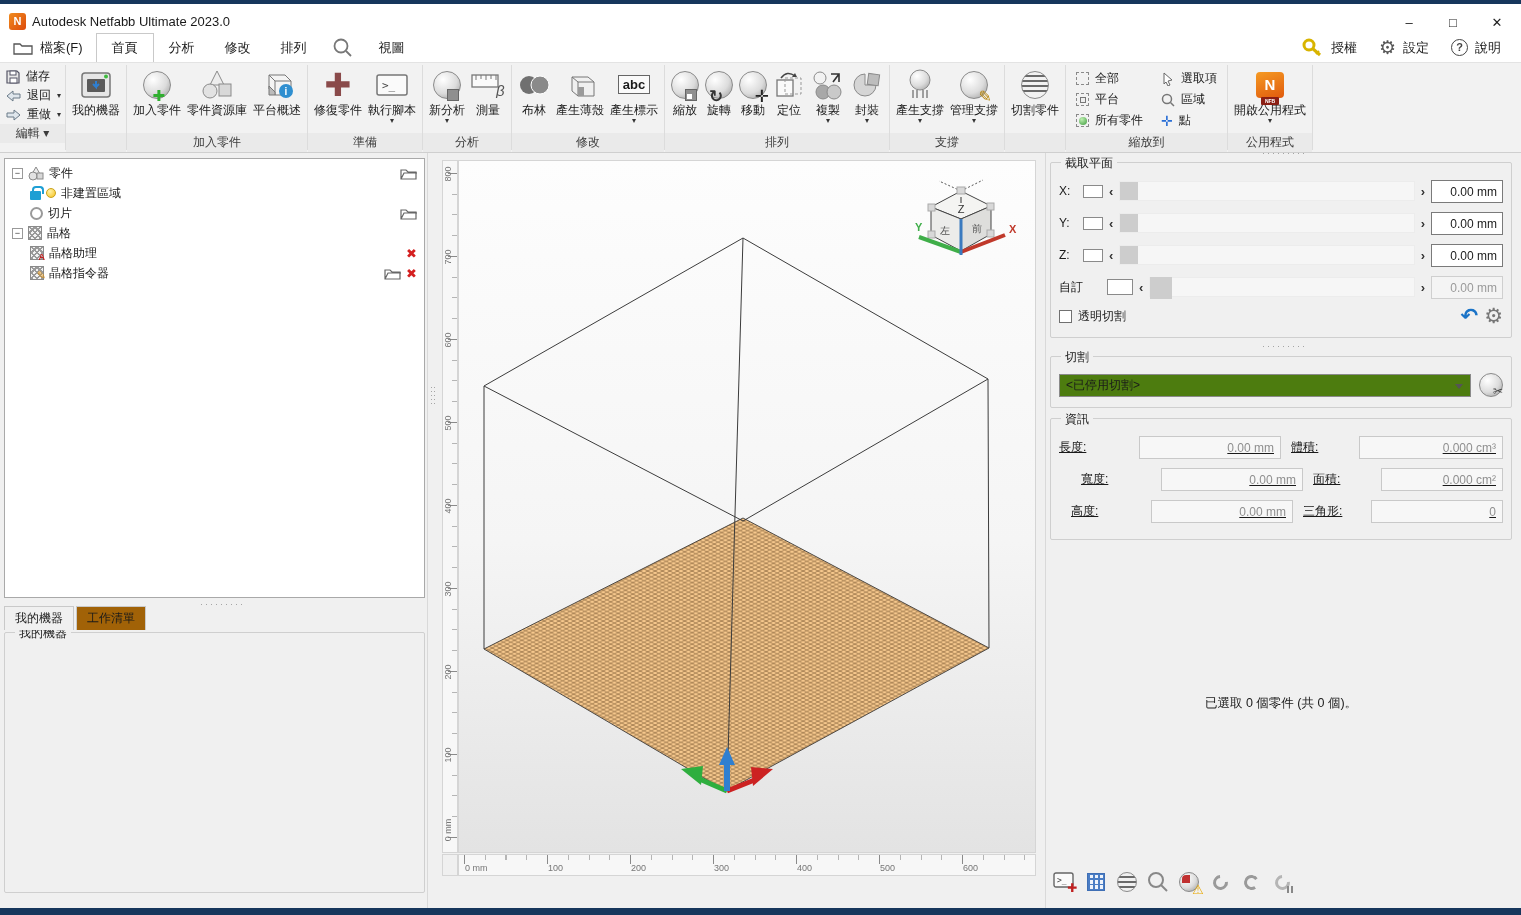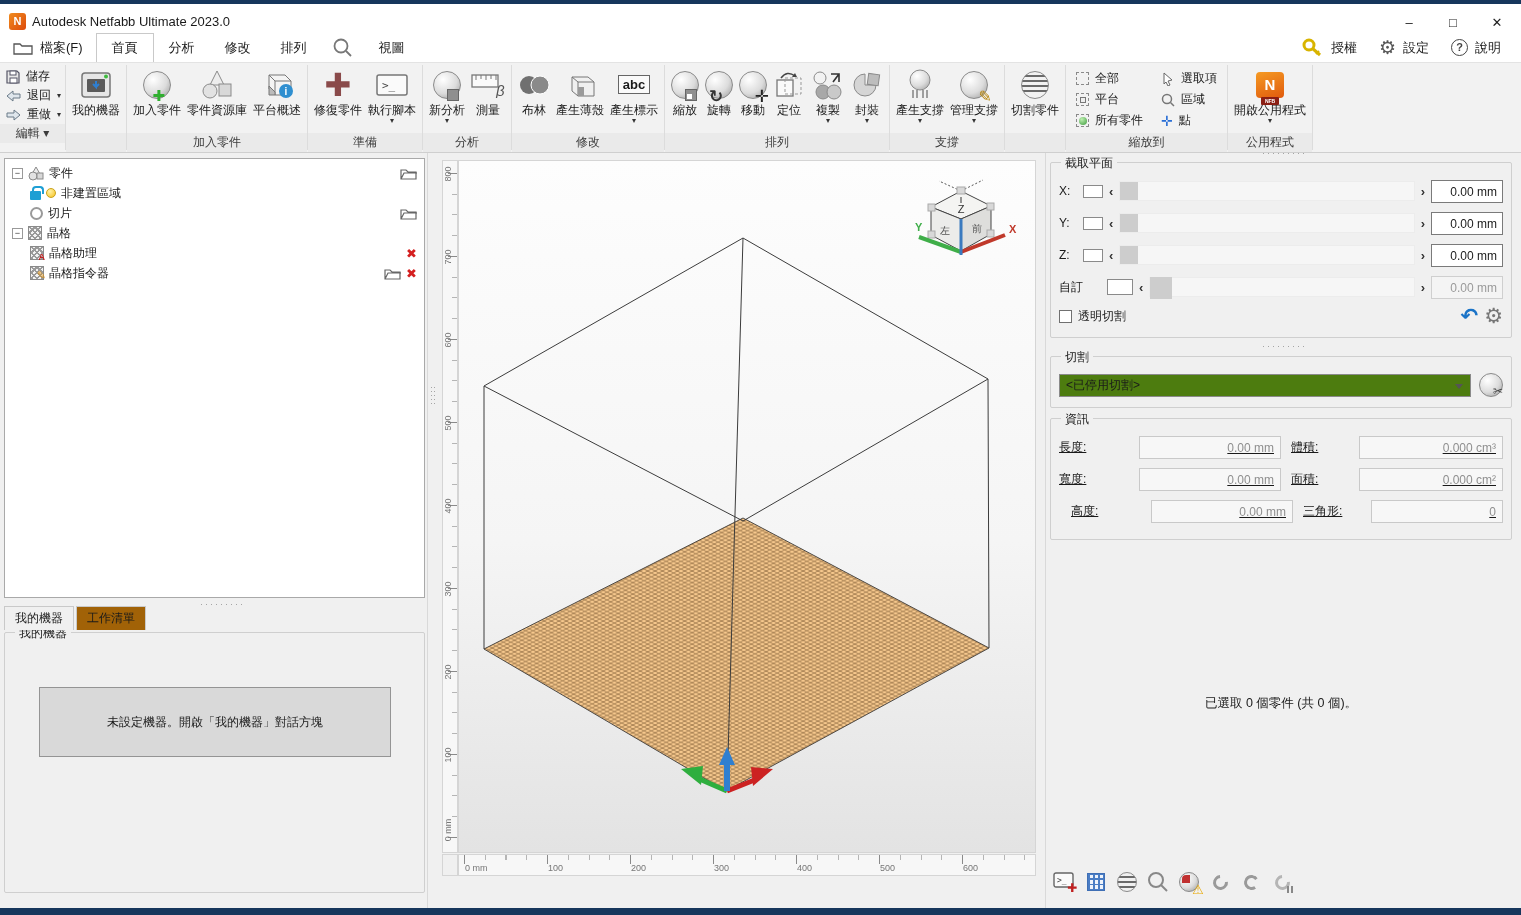--- a/index.html
+++ b/index.html
@@ -558,21 +558,20 @@
   </div>
   <div class="dots" style="position:absolute;left:200px;top:599px;">·········</div>
 
   
   <div class="bltabs">
     <div class="bltab active">我的機器</div>
     <div class="bltab">工作清單</div>
   </div>
   <div class="gbox" style="left:4px;top:632px;width:421px;height:261px;">
     <span class="glegend">我的機器</span>
-    <div class="machbtn">未設定機器。開啟「我的機器」對話方塊</div>
   </div>
 
   
   <div class="vdots" style="left:430px;top:385px;">··········</div>
   <div class="vruler">
     <span class="vrl" style="top:8px;">800</span>
     <span class="vrl" style="top:91px;">700</span>
     <span class="vrl" style="top:174px;">600</span>
     <span class="vrl" style="top:257px;">500</span>
     <span class="vrl" style="top:340px;">400</span>
@@ -712,21 +711,21 @@
   <div class="gbox" style="left:1050px;top:418px;width:462px;height:122px;">
     <span class="glegend">資訊</span>
     <div style="padding-top:12px;text-decoration:underline;">
       <div class="irow">
         <span class="ilab" style="width:76px;">長度:</span>
         <div class="ival" style="width:142px;">0.00 mm</div>
         <span class="ilab" style="width:70px;padding-left:6px;">體積:</span>
         <div class="ival" style="flex:1;">0.000 cm³</div>
       </div>
       <div class="irow">
-        <span class="ilab" style="width:76px;">寬度:</span>
+        <span class="ilab" style="width:76px;margin-left:22px;">寬度:</span>
         <div class="ival" style="width:142px;">0.00 mm</div>
         <span class="ilab" style="width:70px;padding-left:6px;">面積:</span>
         <div class="ival" style="flex:1;">0.000 cm²</div>
       </div>
       <div class="irow">
         <span class="ilab" style="width:76px;margin-left:12px;">高度:</span>
         <div class="ival" style="width:142px;">0.00 mm</div>
         <span class="ilab" style="width:70px;padding-left:6px;">三角形:</span>
         <div class="ival" style="flex:1;">0</div>
       </div>

